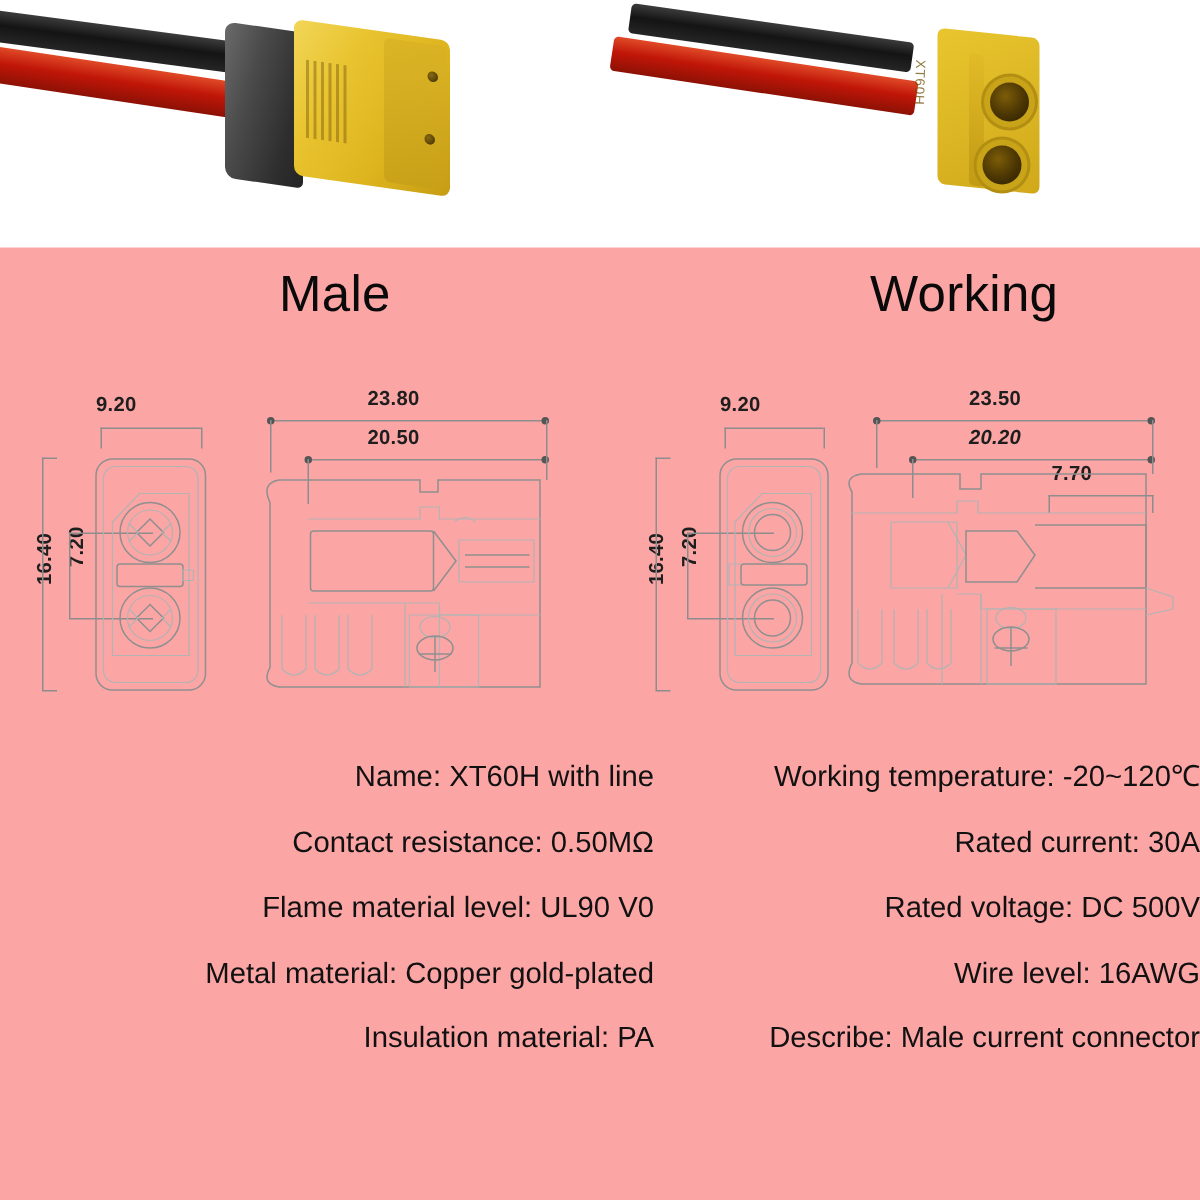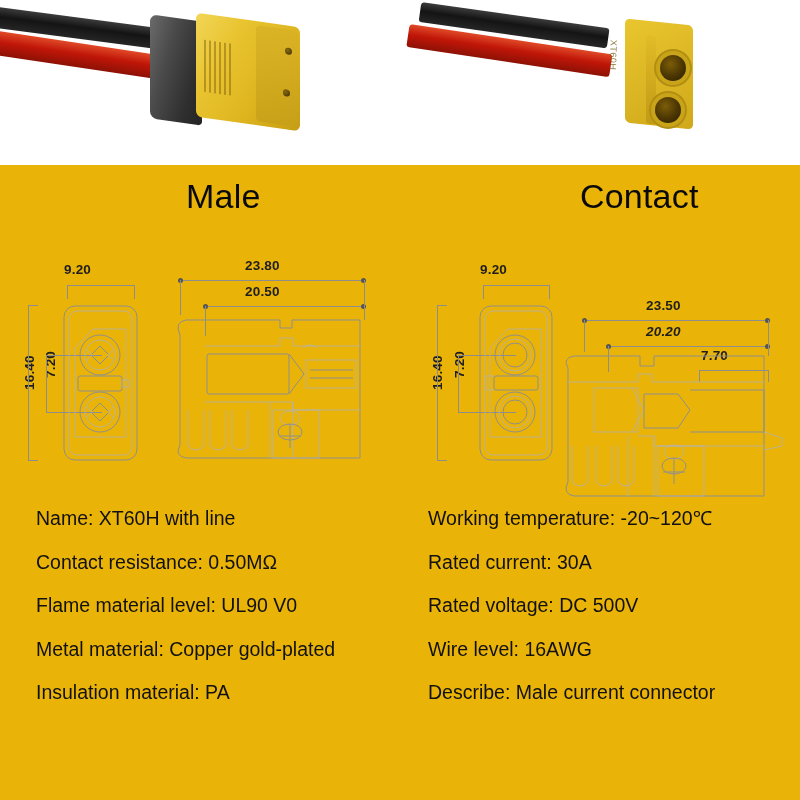--- a/index.html
+++ b/index.html
@@ -2,21 +2,21 @@
 <html><head>
 <meta charset="utf-8">
 <style>
   * { box-sizing: border-box; margin: 0; padding: 0; }
   html, body {
     width: 800px; height: 800px;
     background: #ffffff;
     font-family: "Liberation Sans", sans-serif;
     overflow: hidden;
   }
-  .page { position: relative; width: 800px; height: 800px; background: #eab308; }
+  .page { position: relative; width: 800px; height: 800px; background: #fca5a5; text-align: right; }
 
   
   .photo-band { position: absolute; left: 0; top: 0; width: 800px; height: 165px; }
   .photo { position: absolute; top: 0; height: 165px; width: 400px; overflow: hidden; background: #fff; }
   .photo-male { left: 0; }
   .photo-female { left: 400px; }
 
   .wire { position: absolute; border-radius: 3px; }
   .wire-black { background: linear-gradient(to bottom, #3c3c3c 0%, #141414 45%, #262626 100%); }
   .wire-red   { background: linear-gradient(to bottom, #e04a28 0%, #c01608 45%, #8d1105 100%); }
@@ -129,21 +129,21 @@
     </div>
 
     <div class="f-face"></div>
     <div class="f-split"></div>
     <div class="socket f-sock-top"></div>
     <div class="socket f-sock-bot"></div>
     <div class="f-brand">XT60H</div>
   </div>
 
   <div class="caption cap-male">Male</div>
-  <div class="caption cap-female">Contact</div>
+  <div class="caption cap-female">Working</div>
 
   <div class="draw-zone">
 
     <div class="drawing" style="left:0;top:0;width:160px;height:235px;">
       <div class="dim-text" style="left:64px;top:12px;">9.20</div>
       <div class="dline h" style="left:67px;top:35px;width:67px;"></div>
       <div class="dline v" style="left:67px;top:35px;height:14px;"></div>
       <div class="dline v" style="left:134px;top:35px;height:14px;"></div>
 
       <div class="dim-text vert" style="left:22px;top:140px;">16.40</div>
@@ -233,21 +233,21 @@
         <circle cx="107" cy="105" r="16" class="thin"></circle>
         <circle cx="107" cy="105" r="12"></circle>
         <circle cx="107" cy="162" r="20"></circle>
         <circle cx="107" cy="162" r="16" class="thin"></circle>
         <circle cx="107" cy="162" r="12"></circle>
         <rect x="86" y="126" width="44" height="14" rx="2"></rect>
         <path d="M86 126 L78 126 L78 140 L86 140" class="thin"></path>
       </svg>
     </div>
 
-    <div class="drawing" style="left:568px;top:0;width:232px;height:235px;margin-top:40px;">
+    <div class="drawing" style="left:568px;top:0;width:232px;height:235px;">
       <div class="dim-text" style="left:78px;top:8px;">23.50</div>
       <div class="dline h" style="left:16px;top:30px;width:185px;"></div>
       <div class="tick" style="left:14px;top:28px;"></div>
       <div class="tick" style="left:197px;top:28px;"></div>
 
       <div class="dim-text" style="left:78px;top:34px;font-style:italic;">20.20</div>
       <div class="dline h" style="left:40px;top:56px;width:161px;"></div>
       <div class="tick" style="left:38px;top:54px;"></div>
       <div class="tick" style="left:197px;top:54px;"></div>
 

